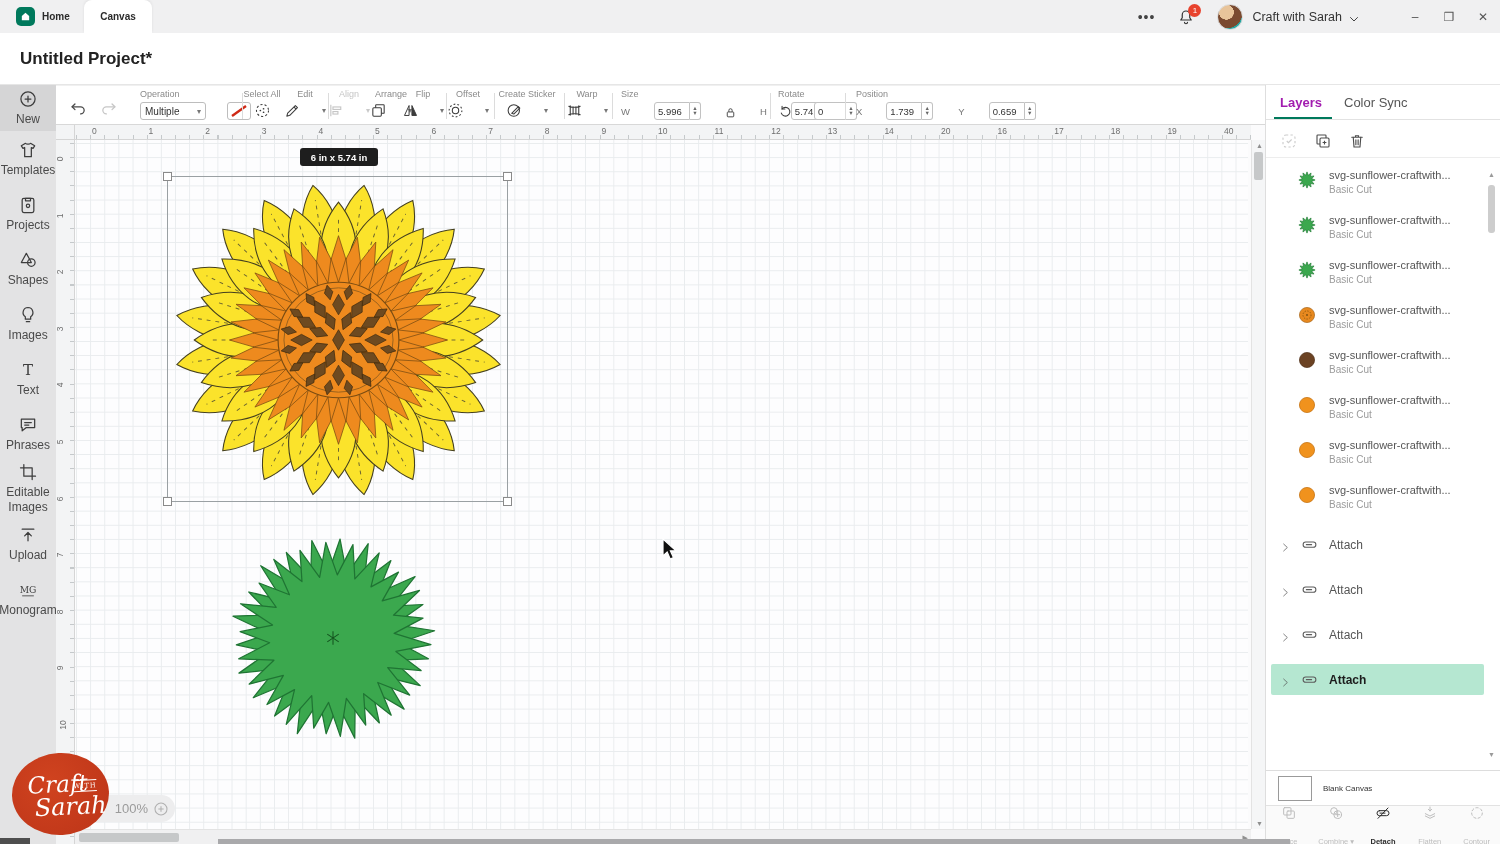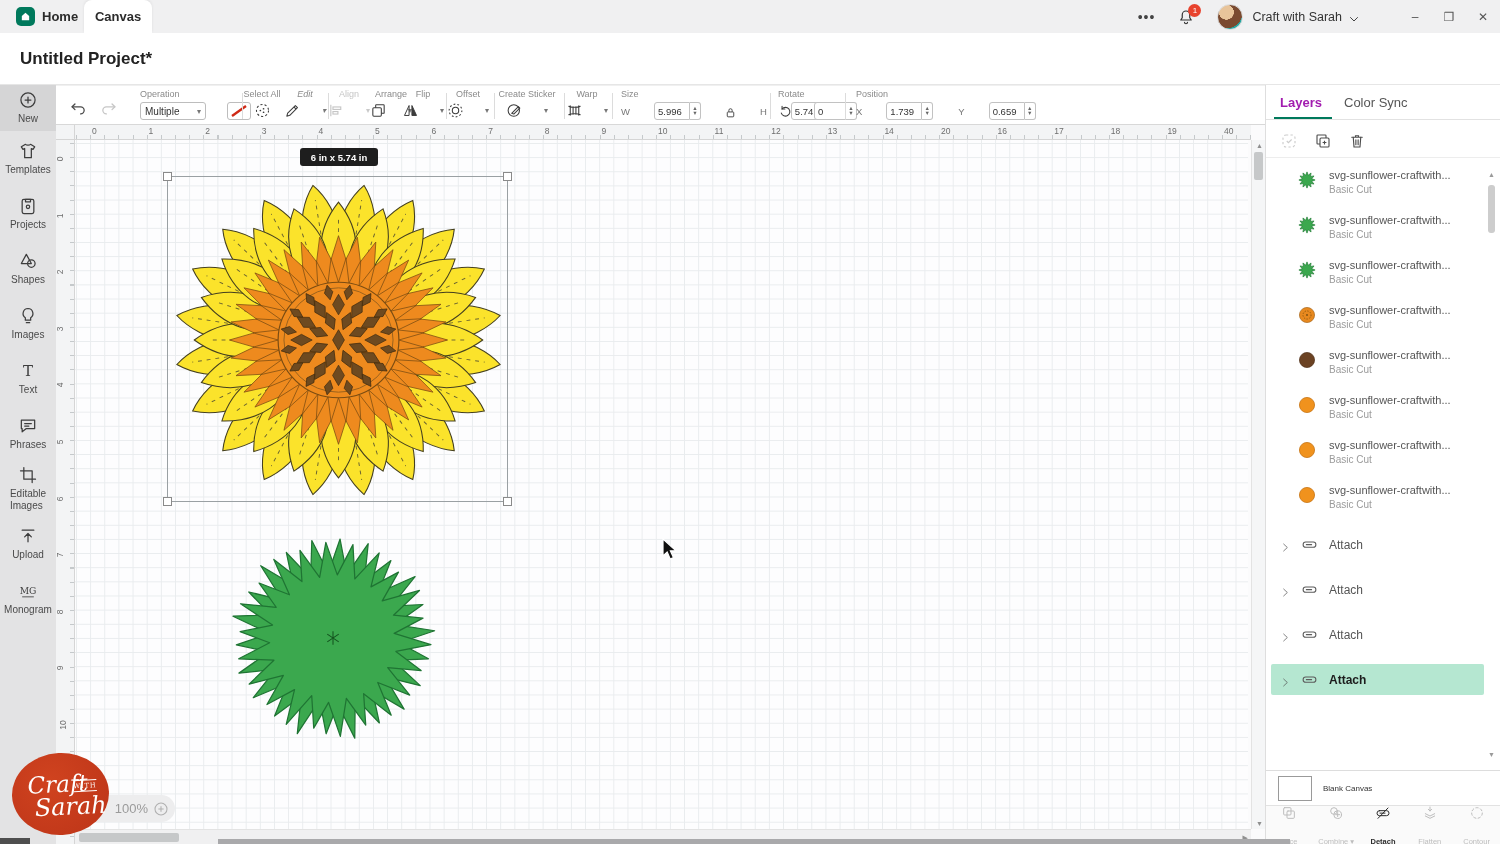--- a/index.html
+++ b/index.html
@@ -5,21 +5,21 @@
   html,body{margin:0;padding:0;background:#555;}
   .app{position:relative;width:1500px;height:844px;background:#fff;overflow:hidden;
        font-family:"Liberation Sans",sans-serif;-webkit-font-smoothing:antialiased;}
   .app *{box-sizing:border-box;}
 
   
   .titlebar{position:absolute;left:0;top:0;width:1500px;height:33px;background:#f0f0f1;}
   .home-tab{position:absolute;left:16px;top:0;height:33px;display:flex;align-items:center;gap:7px;cursor:pointer;}
   .home-logo{width:19px;height:19px;background:#00795c;border-radius:5px;display:flex;align-items:center;justify-content:center;}
   .home-logo svg{width:11px;height:11px;}
-  .tab-label{font-size:13px;font-weight:bold;color:#2b2b2b;}
+  .tab-label{font-size:10px;font-weight:bold;color:#2b2b2b;}
   .canvas-tab{position:absolute;left:84px;top:0;width:68px;height:33px;background:#fff;border-radius:8px 8px 0 0;
       display:flex;align-items:center;justify-content:center;box-shadow:0 -1px 3px rgba(0,0,0,.08);}
   .titlebar-right{position:absolute;right:0;top:0;height:33px;display:flex;align-items:center;}
   .tb-dots{font-size:14px;color:#444;letter-spacing:1px;margin-right:22px;cursor:pointer;}
   .bell{position:relative;width:18px;height:18px;color:#333;margin-right:22px;cursor:pointer;}
   .bell svg{width:18px;height:18px;}
   .badge{position:absolute;top:-4px;right:-6px;min-width:13px;height:13px;background:#e8432e;border-radius:7px;
       color:#fff;font-size:8px;display:flex;align-items:center;justify-content:center;padding:0 2px;}
   .avatar{width:26px;height:26px;border-radius:50%;margin-right:9px;
       background:radial-gradient(circle at 35% 30%,#e8c49a 0 32%,#7a4a30 33% 70%,#27a5a0 71%);border:1px solid #ddd;}
@@ -36,21 +36,21 @@
   .hdr-link svg{width:17px;height:17px;color:#3c3c3c;}
   .make-btn{width:101px;height:31px;border:none;border-radius:16px;background:#00795c;color:#fff;
       font-size:13px;font-weight:600;font-family:inherit;cursor:pointer;}
 
   
   .sidebar{position:absolute;left:0;top:85px;width:56px;height:759px;background:#e3e3e4;z-index:5;}
   .sb-item{height:55px;display:flex;flex-direction:column;align-items:center;justify-content:center;gap:3px;cursor:pointer;}
   .sb-first{background:#d5d5d6;height:46px;}
   .sb-icon{width:20px;height:20px;color:#3d3d3d;}
   .sb-icon svg{width:100%;height:100%;}
-  .sb-label{font-size:10px;color:#4a4a4a;line-height:1.25;white-space:pre-line;}
+  .sb-label{font-size:12px;color:#4a4a4a;text-align:center;line-height:1.25;white-space:pre-line;}
 
   
   .toolbar{position:absolute;left:56px;top:85px;width:1209px;height:40px;background:#fff;border-bottom:1px solid #d8d8d8;border-top:1px solid #f0f0f0;}
   .tb-abs{position:absolute;}
   .tool-icon{width:17px;height:17px;}
   .tool-icon svg{width:100%;height:100%;}
   .tb-sep{position:absolute;top:7px;height:26px;width:1px;background:#dcdcdc;}
   .grp{position:absolute;top:3px;display:flex;flex-direction:column;align-items:center;}
   .grp-label{font-size:9px;color:#8a8a8a;margin-bottom:3px;white-space:nowrap;}
   .grp-label.dis{color:#c6c6c6;}
@@ -304,21 +304,21 @@
           <span class="tool-icon">
         <svg viewBox="0 0 24 24" fill="none" stroke="currentColor" stroke-width="1.5">
               <circle cx="12" cy="12" r="8.5" stroke-dasharray="3 3"></circle>
               <circle cx="9" cy="12" r="1.2" fill="currentColor" stroke="none"></circle>
               <circle cx="13.5" cy="9.5" r="1.2" fill="currentColor" stroke="none"></circle>
               <circle cx="13.5" cy="14.5" r="1.2" fill="currentColor" stroke="none"></circle>
             </svg></span>
         </div>
     </div>
 
-    <div class="grp" style="left:232px;width:34px;font-style:italic;">
+    <div class="grp" style="left:232px;width:34px;">
       <span class="grp-label">Edit</span>
       <div class="grp-ctrl">
           <span class="tool-icon">
         <svg viewBox="0 0 24 24" fill="none" stroke="currentColor" stroke-width="1.5" stroke-linejoin="round">
               <path d="M4 20l1.2-4.2L16 5l3 3L8.2 18.8z"></path>
               <path d="M14 7l3 3"></path>
             </svg></span>
           <span class="caret">▾</span>
         </div>
     </div>

